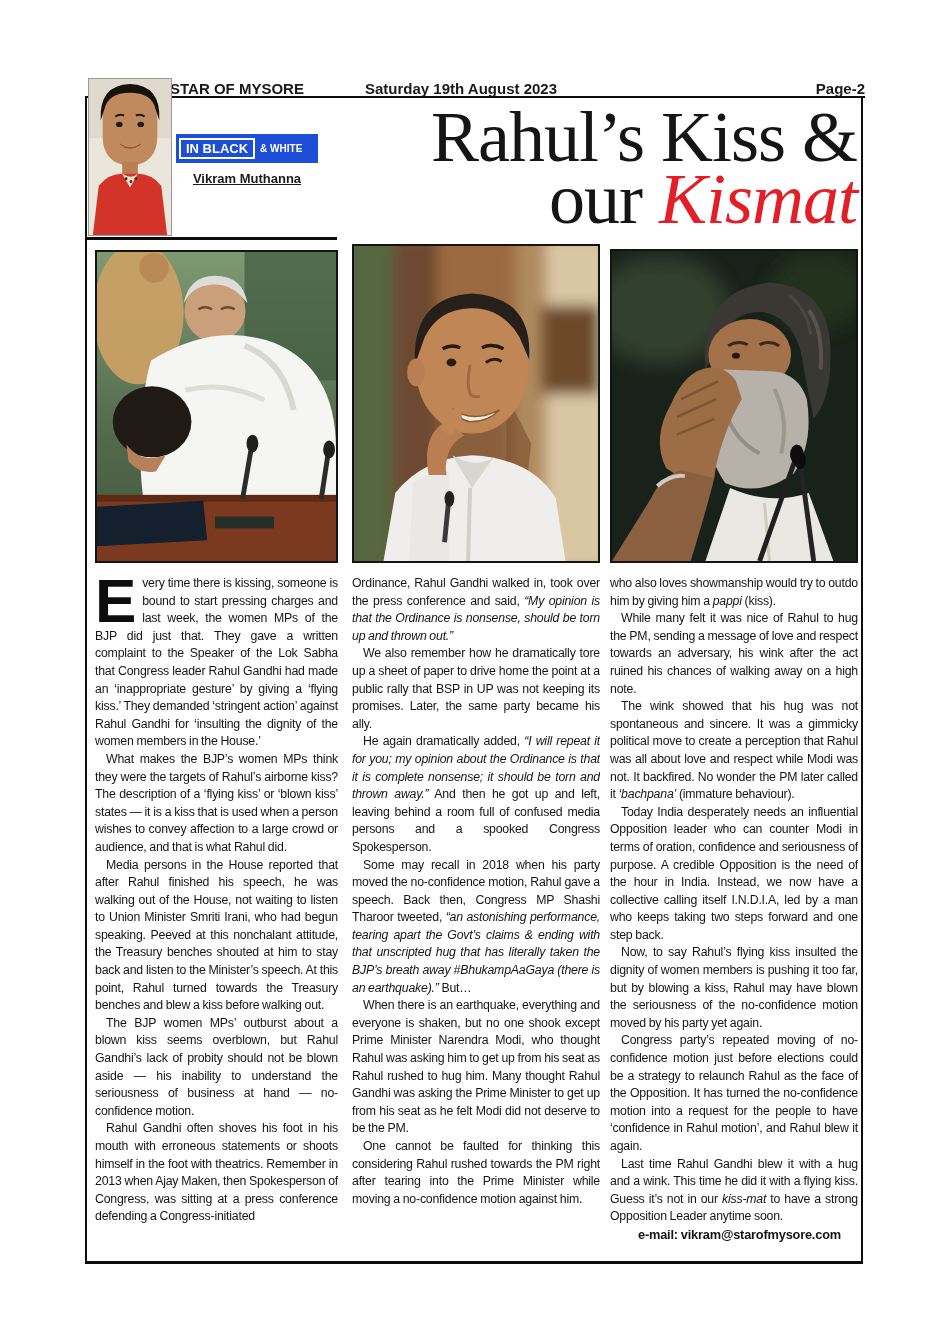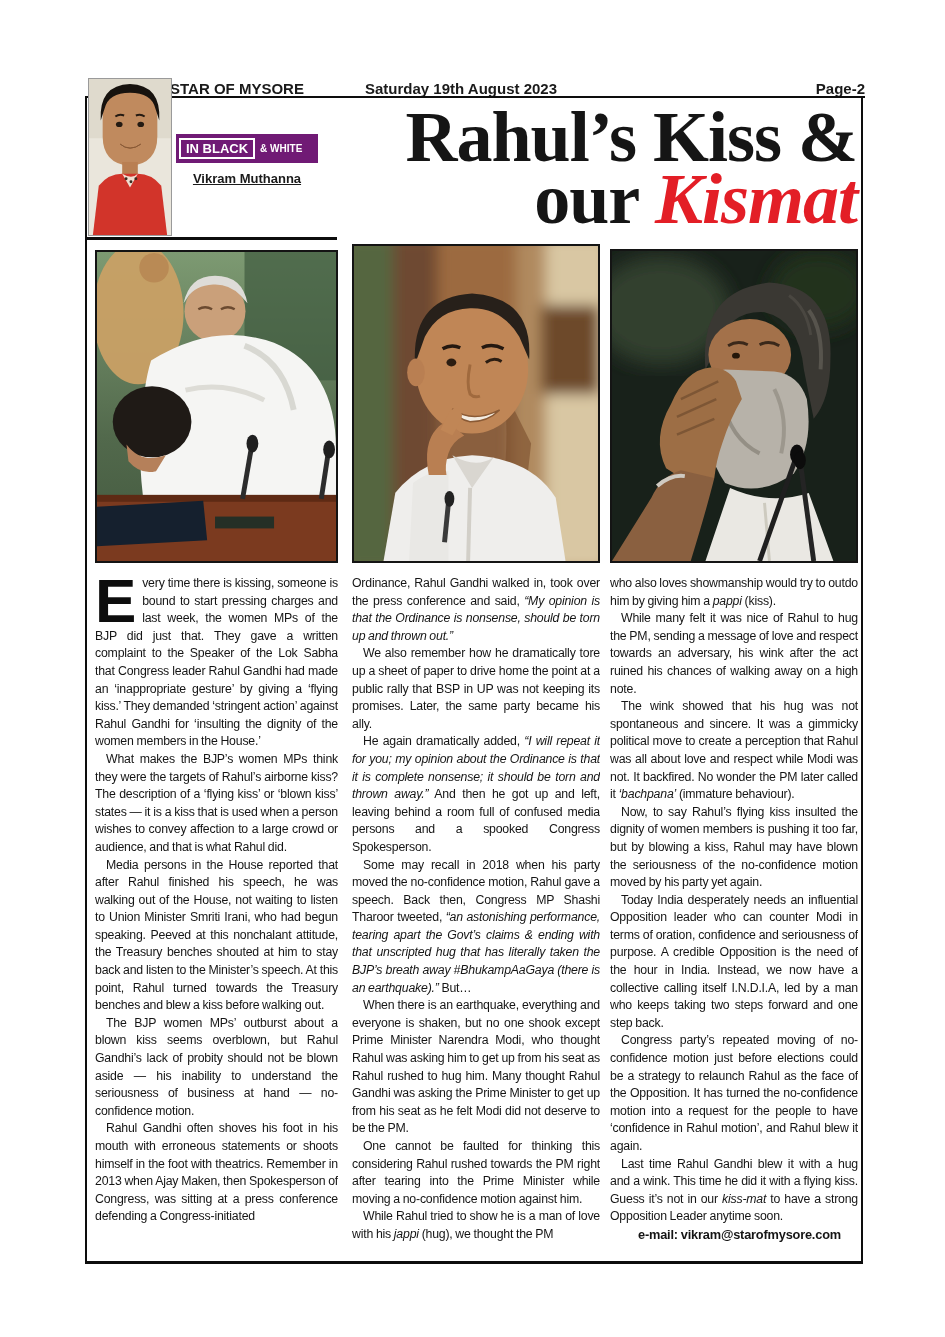--- a/index.html
+++ b/index.html
@@ -12,28 +12,28 @@
   .hdr-page{right:80px;}
   .rule{position:absolute;background:#0d0d0d;}
   .hdr-rule{left:85px;top:96px;width:780px;height:2px;}
   .left-rule{left:85px;top:96px;width:2px;height:1168px;}
   .right-rule{left:861px;top:96px;width:2px;height:1168px;}
   .masthead-rule{left:85px;top:237px;width:252px;height:3px;}
   .bottom-rule{left:85px;top:1261px;width:778px;height:3px;}
   
   .columnist{position:absolute;left:88px;top:78px;width:84px;height:158px;border:1px solid #9a9a9a;box-sizing:border-box;background:#e8e4da;}
   .columnist svg{display:block;width:100%;height:100%;}
-  .brand-box{position:absolute;left:176px;top:134px;width:142px;height:29px;background:#701a75;
+  .brand-box{position:absolute;left:176px;top:134px;width:142px;height:29px;background:#1d4ed8;
              display:flex;align-items:center;box-sizing:border-box;}
   .brand-left{border:2px solid #fff;margin:3px 2px 3px 3px;padding:1px 5px;color:#fff;font-weight:bold;font-size:13px;white-space:nowrap;}
   .brand-right{color:#fff;font-weight:bold;font-size:10px;padding:0 3px;white-space:nowrap;}
   .byline{position:absolute;left:176px;top:171px;width:142px;text-align:center;font-size:13px;font-weight:bold;color:#1a1a1a;text-decoration:underline;}
   
   .headline{position:absolute;right:88px;top:106px;text-align:right;
-            font-family:"Liberation Serif",serif;font-weight:bold;color:#151515;line-height:62px;white-space:nowrap;}
+            font-family:"Liberation Serif",serif;font-weight:normal;color:#151515;line-height:62px;white-space:nowrap;}
   .headline .l1{font-size:72px;letter-spacing:-1px;}
   .headline .l2{font-size:72px;letter-spacing:-1px;}
   .headline .kismat{font-style:italic;}
   
   .photo{position:absolute;border:2px solid #141414;box-sizing:border-box;background:#444;}
   .photo svg{display:block;width:100%;height:100%;}
   .photo1{left:95px;top:250px;width:243px;height:313px;}
   .photo2{left:352px;top:244px;width:248px;height:319px;}
   .photo3{left:610px;top:249px;width:248px;height:314px;}
   
@@ -209,26 +209,25 @@
       <p><span>The BJP women MPs’ outburst about a blown kiss seems overblown, but Rahul Gandhi’s lack of probity should not be blown aside — his inability to understand the seriousness of business at hand — no-confidence motion.</span></p>
       <p><span>Rahul Gandhi often shoves his foot in his mouth with erroneous statements or shoots himself in the foot with theatrics. Remember in 2013 when Ajay Maken, then Spokesperson of Congress, was sitting at a press conference defending a Congress-initiated</span></p>
     </div>
   <div class="col col2">
       <p class="noindent"><span>Ordinance, Rahul Gandhi walked in, took over the press conference and said, </span><em>“My opinion is that the Ordinance is nonsense, should be torn up and thrown out.”</em></p>
       <p><span>We also remember how he dramatically tore up a sheet of paper to drive home the point at a public rally that BSP in UP was not keeping its promises. Later, the same party became his ally.</span></p>
       <p><span>He again dramatically added, </span><em>“I will repeat it for you; my opinion about the Ordinance is that it is complete nonsense; it should be torn and thrown away.”</em><span> And then he got up and left, leaving behind a room full of confused media persons and a spooked Congress Spokesperson.</span></p>
       <p><span>Some may recall in 2018 when his party moved the no-confidence motion, Rahul gave a speech. Back then, Congress MP Shashi Tharoor tweeted, </span><em>“an astonishing performance, tearing apart the Govt’s claims &amp; ending with that unscripted hug that has literally taken the BJP’s breath away #BhukampAaGaya (there is an earthquake).”</em><span> But…</span></p>
       <p><span>When there is an earthquake, everything and everyone is shaken, but no one shook except Prime Minister Narendra Modi, who thought Rahul was asking him to get up from his seat as Rahul rushed to hug him. Many thought Rahul Gandhi was asking the Prime Minister to get up from his seat as he felt Modi did not deserve to be the PM.</span></p>
       <p><span>One cannot be faulted for thinking this considering Rahul rushed towards the PM right after tearing into the Prime Minister while moving a no-confidence motion against him.</span></p>
-      <p><span>While Rahul tried to show he is a man of love with his </span><em>jappi</em><span> (hug), we thought the PM</span></p>
     </div>
   <div class="col col3">
   <p class="noindent"><span>who also loves showmanship would try to outdo him by giving him a </span><em>pappi</em><span> (kiss).</span></p>
       <p><span>While many felt it was nice of Rahul to hug the PM, sending a message of love and respect towards an adversary, his wink after the act ruined his chances of walking away on a high note.</span></p>
       <p><span>The wink showed that his hug was not spontaneous and sincere. It was a gimmicky political move to create a perception that Rahul was all about love and respect while Modi was not. It backfired. No wonder the PM later called it </span><em>‘bachpana’</em><span> (immature behaviour).</span></p>
+      <p><span>Today India desperately needs an influential Opposition leader who can counter Modi in terms of oration, confidence and seriousness of purpose. A credible Opposition is the need of the hour in India. Instead, we now have a collective calling itself I.N.D.I.A, led by a man who keeps taking two steps forward and one step back.</span></p>
       <p><span>Now, to say Rahul’s flying kiss insulted the dignity of women members is pushing it too far, but by blowing a kiss, Rahul may have blown the seriousness of the no-confidence motion moved by his party yet again.</span></p>
-      <p><span>Today India desperately needs an influential Opposition leader who can counter Modi in terms of oration, confidence and seriousness of purpose. A credible Opposition is the need of the hour in India. Instead, we now have a collective calling itself I.N.D.I.A, led by a man who keeps taking two steps forward and one step back.</span></p>
       <p><span>Congress party’s repeated moving of no-confidence motion just before elections could be a strategy to relaunch Rahul as the face of the Opposition. It has turned the no-confidence motion into a request for the people to have ‘confidence in Rahul motion’, and Rahul blew it again.</span></p>
       <p><span>Last time Rahul Gandhi blew it with a hug and a wink. This time he did it with a flying kiss. Guess it’s not in our </span><em>kiss-mat</em><span> to have a strong Opposition Leader anytime soon.</span></p>
       <p class="email-line">e-mail: vikram@starofmysore.com</p>
     </div>
 
 </div>
 
 </body></html>

